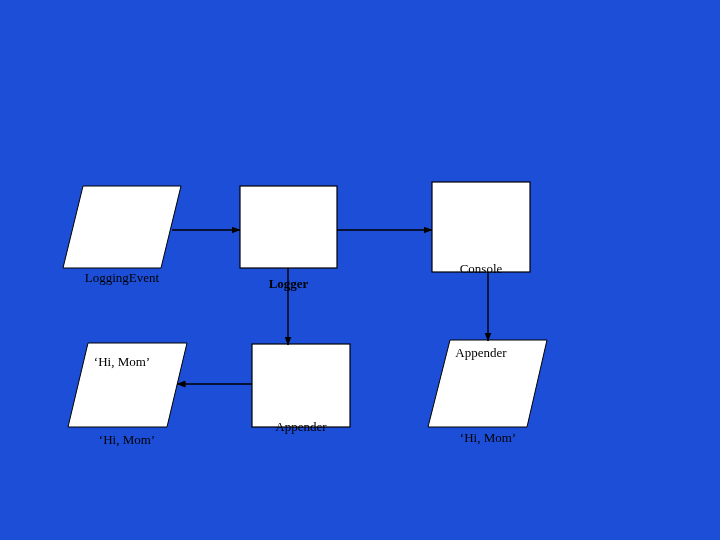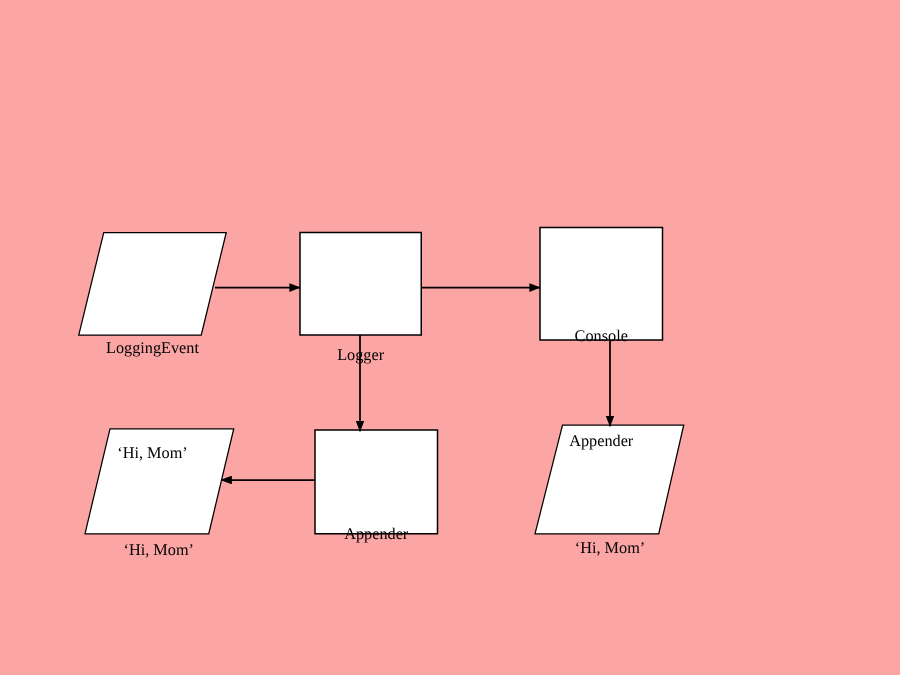--- a/index.html
+++ b/index.html
@@ -4,21 +4,21 @@
 <style>
   html, body {
     margin: 0;
     padding: 0;
     background: #ffffff;
   }
   #canvas {
     position: relative;
     width: 720px;
     height: 540px;
-    background: #fca5a5;
+    background: #1d4ed8;
     overflow: hidden;
     font-family: "Liberation Serif", "DejaVu Serif", serif;
   }
   #diagram-svg {
     position: absolute;
     left: 0;
     top: 0;
     width: 720px;
     height: 540px;
   }
@@ -69,21 +69,21 @@
     <line x1="488" y1="272" x2="488" y2="341" stroke="#000000" stroke-width="1.4" marker-end="url(#arrowhead)"></line>
 
     <line x1="252" y1="384" x2="177" y2="384" stroke="#000000" stroke-width="1.4" marker-end="url(#arrowhead)"></line>
   </svg>
 
   <div class="node-label" style="left:72px; top:208px; width:100px;">
     <span class="label-line">LoggingEvent</span>
     <span class="label-line">‘Hi, Mom’</span>
   </div>
 
-  <div class="node-label" style="left:240px; top:214px; width:97px;">
+  <div class="node-label" style="left:240px; top:214px; width:97px;font-weight:bold;">
     <span class="label-line">Logger</span>
   </div>
 
   <div class="node-label" style="left:432px; top:199px; width:98px;font-family:Liberation Serif, serif;">
     <span class="label-line">Console</span>
     <span class="label-line">Appender</span>
   </div>
 
   <div class="node-label" style="left:252px; top:357px; width:98px;">
     <span class="label-line">Appender</span>

